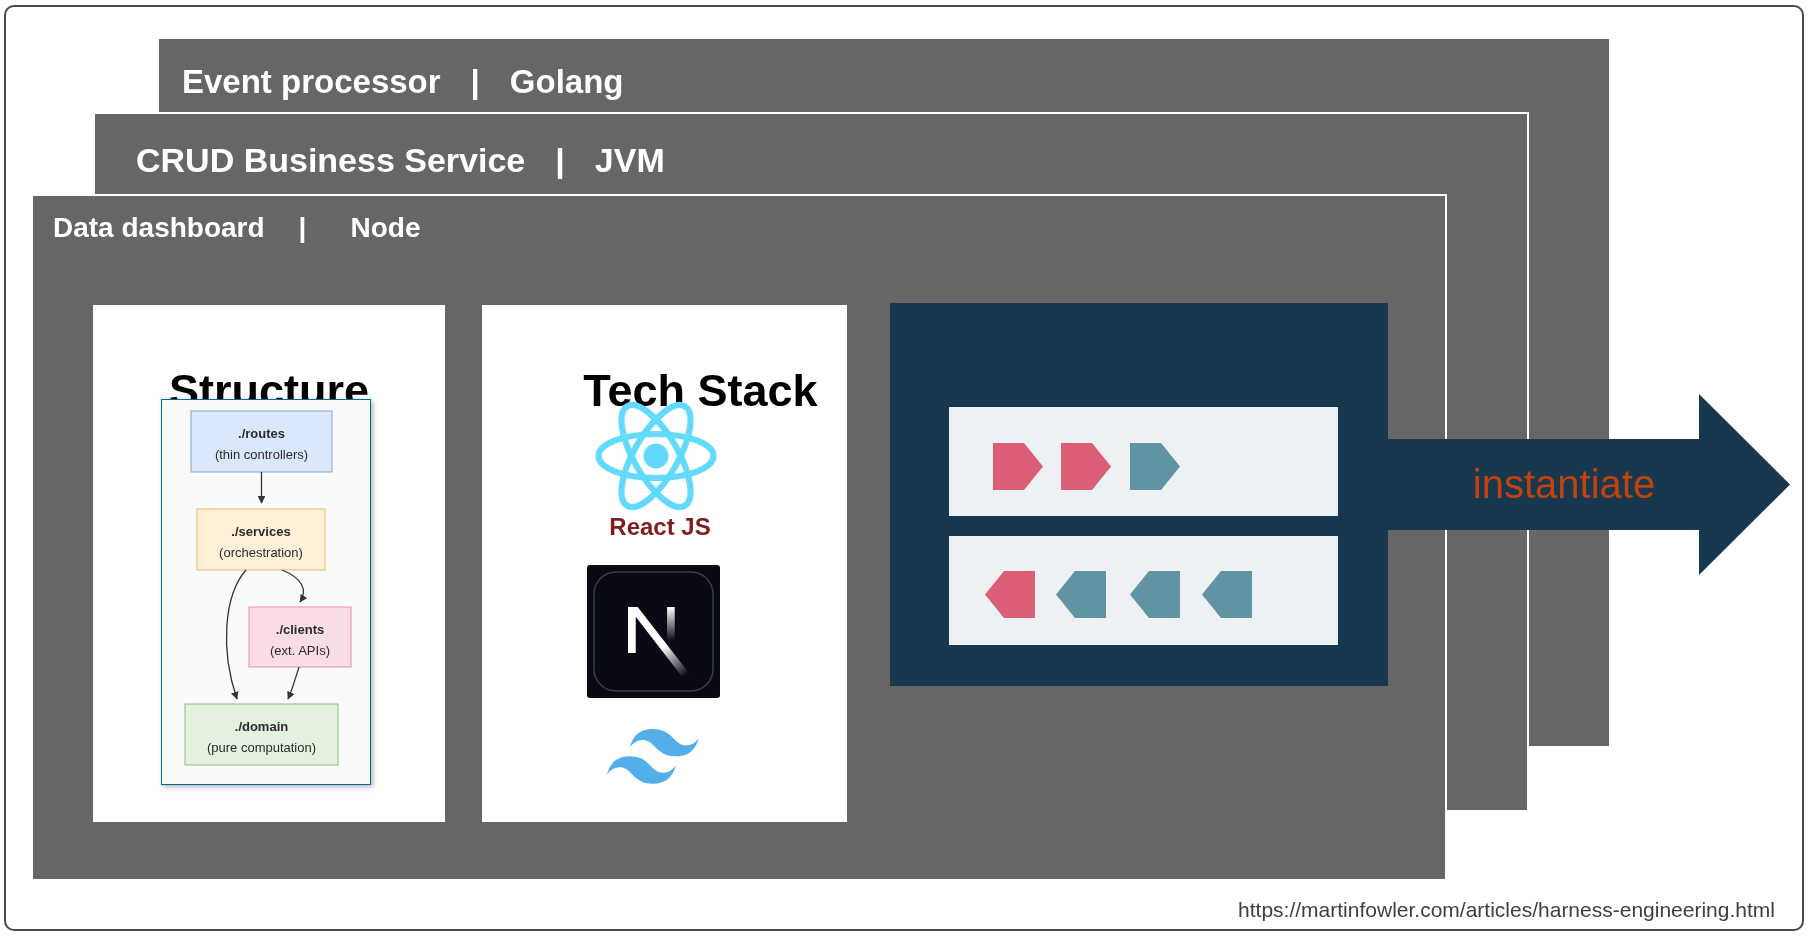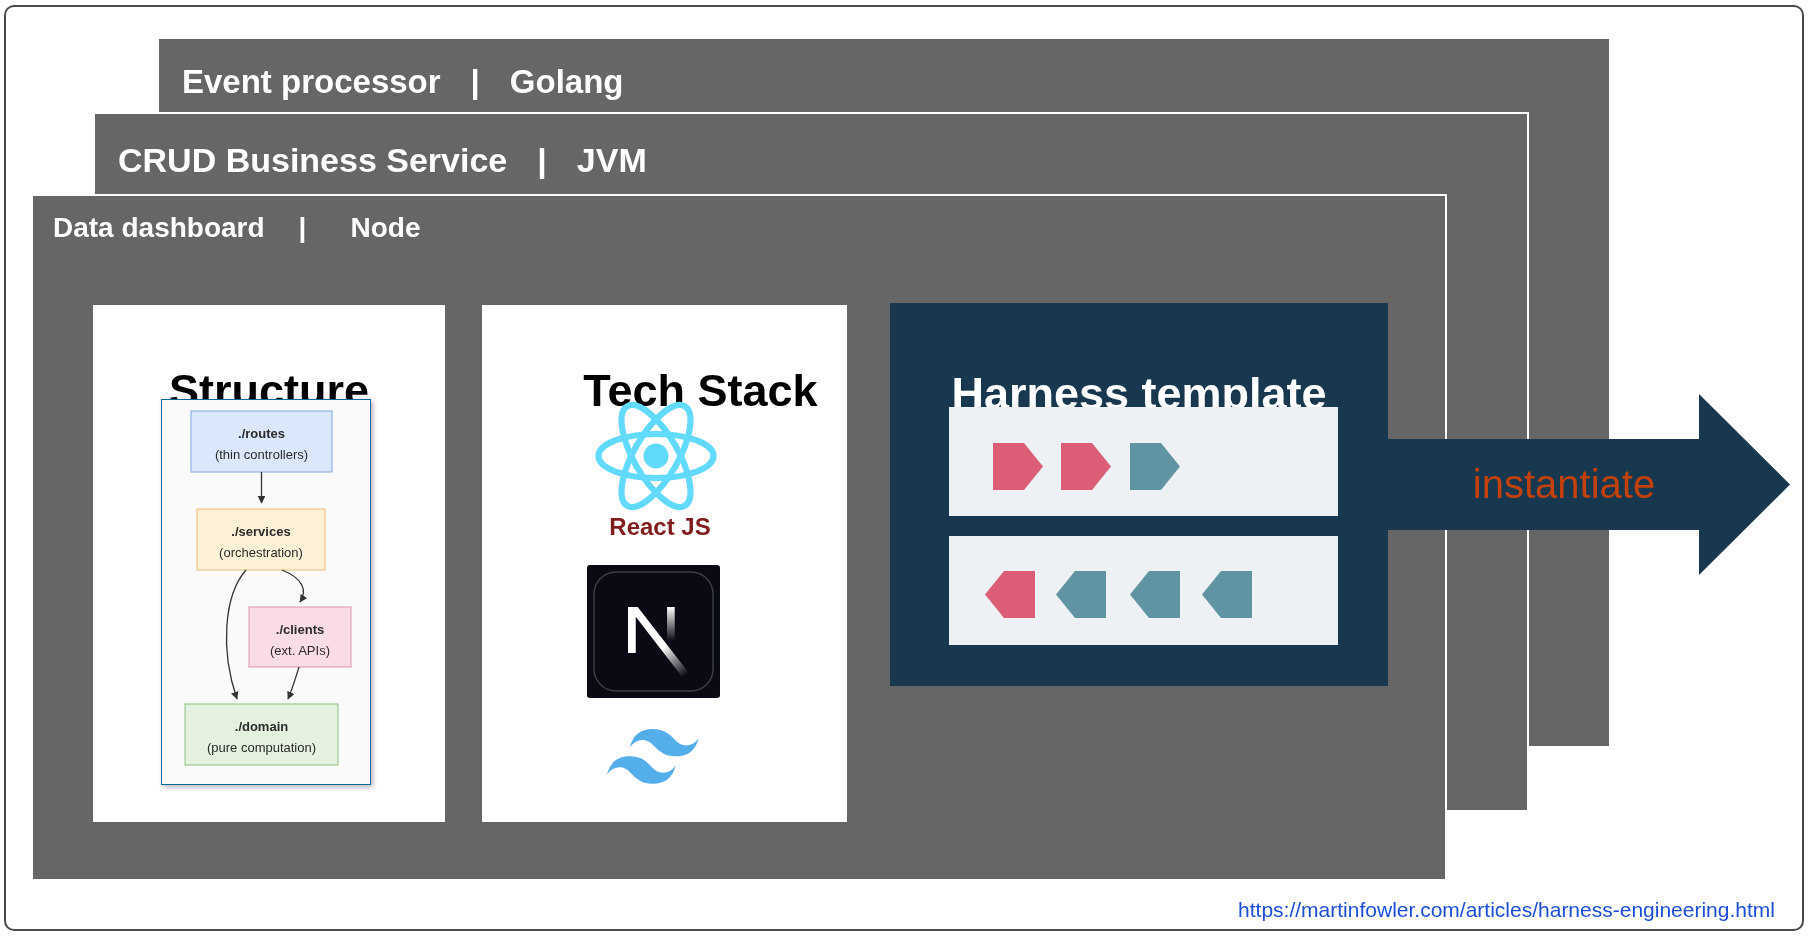--- a/index.html
+++ b/index.html
@@ -12,31 +12,31 @@
   #p3{left:31px;top:194px;width:1416px;height:687px;}
   .plabel{position:absolute;color:#ffffff;font-weight:bold;white-space:nowrap;}
   .pipe{font-weight:bold;}
   .card{position:absolute;background:#ffffff;}
   #card1{left:93px;top:305px;width:352px;height:517px;}
   #card2{left:482px;top:305px;width:365px;height:517px;}
   #card3{left:890px;top:303px;width:498px;height:383px;background:#17384E;}
   .ctitle{position:absolute;width:100%;text-align:center;font-weight:bold;color:#000;font-size:45px;margin-top:40px;}
   .row{position:absolute;left:59px;width:389px;height:109px;background:#EDF1F4;}
   #instantiate{position:absolute;left:1472px;top:462px;width:184px;text-align:center;color:#c2410c;font-size:40px;}
-  #url{position:absolute;right:35px;top:898px;color:#1d4ed8;font-size:21px;}
+  #url{position:absolute;right:35px;top:898px;color:#404040;font-size:21px;}
   #innerpanel{position:absolute;left:161px;top:399px;width:210px;height:386px;background:#fafafa;border:1px solid #0369a1;box-sizing:border-box;box-shadow:2px 2px 5px rgba(0,0,0,0.3);}
 </style>
 </head>
 <body>
   <div id="frame"></div>
   <div class="panel" id="p1"></div>
   <div class="panel" id="p2"></div>
   <div class="panel" id="p3"></div>
   <div class="plabel" style="left:182px;top:63px;font-size:33px;">Event processor<span class="pipe" style="margin:0 30px;">|</span>Golang</div>
-  <div class="plabel" style="left:118px;top:141px;font-size:34px;">CRUD Business Service<span class="pipe" style="margin:0 30px;">|</span>JVM</div>
+  <div class="plabel" style="left:136px;top:141px;font-size:34px;">CRUD Business Service<span class="pipe" style="margin:0 30px;">|</span>JVM</div>
   <div class="plabel" style="left:53px;top:212px;font-size:28px;">Data dashboard<span class="pipe" style="margin-left:34px;margin-right:44px;">|</span>Node</div>
 
   <div class="card" id="card1">
     <div class="ctitle" style="position:absolute;top:20px;">Structure</div>
   </div>
   <div id="innerpanel">
     <svg width="208" height="384" viewBox="0 0 208 384">
       <defs>
         <marker id="ah" markerWidth="8" markerHeight="8" refX="5.5" refY="3" orient="auto">
           <path d="M0,0 L6,3 L0,6 z" fill="#333333"></path>
@@ -92,21 +92,20 @@
     <g transform="translate(6.44,7.44) scale(0.64)">
       <path d="M149.508,157.52 L69.142,54 L54,54 L54,125.97 L66.1136,125.97 L66.1136,69.3836 L139.999,164.845 C143.333,162.614 146.509,160.165 149.508,157.52 Z" fill="url(#nxd)"></path>
       <rect x="115" y="54" width="12" height="72" fill="url(#nxr)"></rect>
     </g>
   </svg>
 
   <svg class="abs" style="left:607px;top:729px;" width="97" height="59.5" viewBox="0 0 54 33.1">
     <path fill="#54AEE9" d="M25.517 0C18.712 0 14.46 3.382 12.758 10.146c2.552-3.382 5.529-4.65 8.931-3.805 1.941.482 3.329 1.882 4.864 3.432 2.502 2.524 5.398 5.445 11.722 5.445 6.804 0 11.057-3.382 12.758-10.145-2.551 3.382-5.528 4.65-8.93 3.804-1.942-.482-3.33-1.882-4.865-3.431C34.736 2.92 31.841 0 25.517 0zM12.758 15.218C5.954 15.218 1.701 18.6 0 25.364c2.552-3.382 5.529-4.65 8.93-3.805 1.942.482 3.33 1.882 4.865 3.432 2.502 2.524 5.397 5.445 11.722 5.445 6.804 0 11.057-3.381 12.758-10.145-2.552 3.382-5.529 4.65-8.931 3.805-1.941-.483-3.329-1.883-4.864-3.432-2.502-2.524-5.398-5.446-11.722-5.446z"></path>
   </svg>
   <div class="card" id="card3">
-    <div class="ctitle" style="position:absolute;top:25px;color:#fff;">Harness template</div>
     <div class="row" style="top:104px;"></div>
     <div class="row" style="top:233px;"></div>
   </div>
 
   <svg class="abs" style="left:949px;top:407px;" width="389" height="238" viewBox="0 0 389 238">
     <g>
       <polygon fill="#DB5E76" points="44,36 75,36 94,59.5 75,83 44,83 44,36"></polygon>
       <polygon fill="#DB5E76" points="112,36 143,36 162,59.5 143,83 112,83 112,36"></polygon>
       <polygon fill="#6194A3" points="181,36 212,36 231,59.5 212,83 181,83 181,36"></polygon>
       <polygon fill="#DB5E76" points="86,164 55,164 36,187.5 55,211 86,211 86,164"></polygon>

